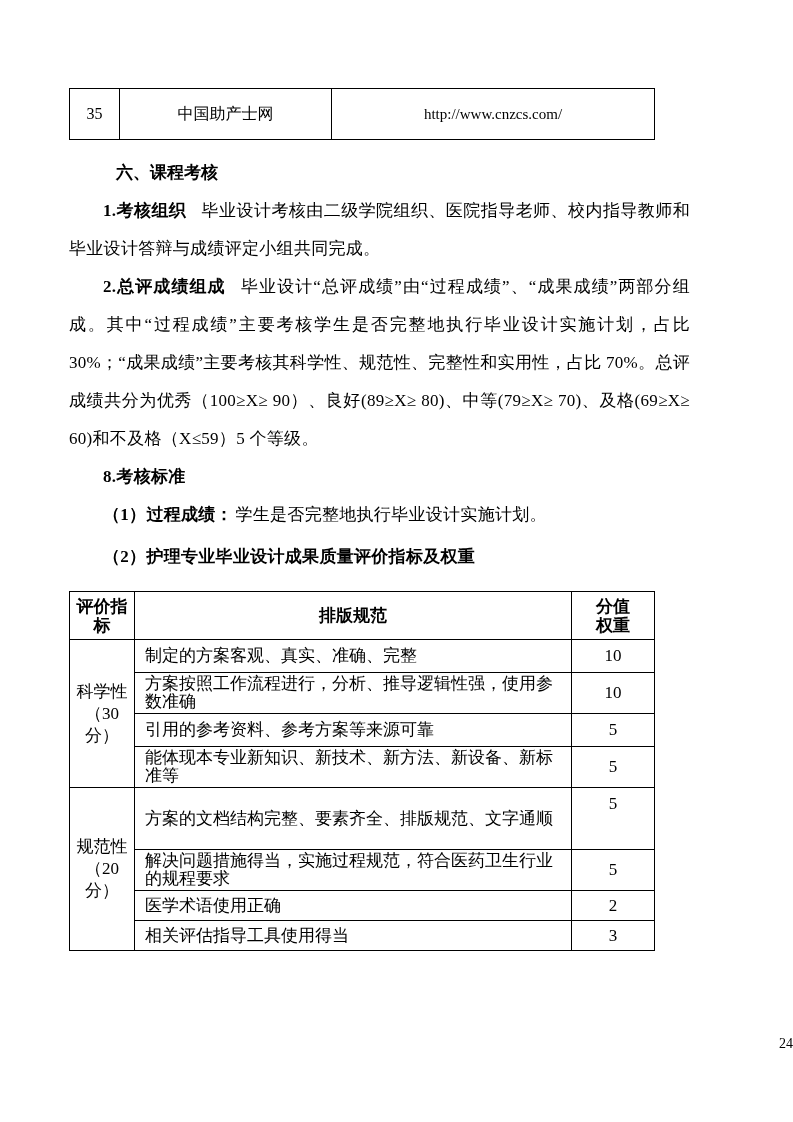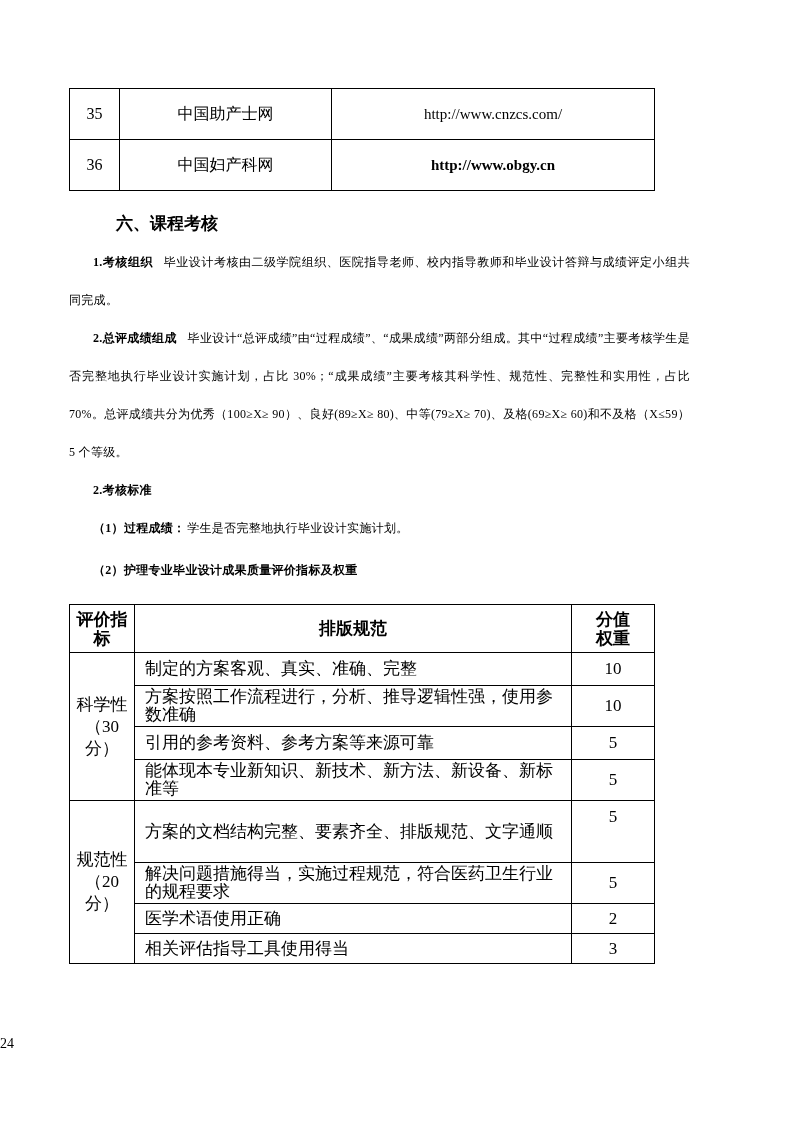--- a/index.html
+++ b/index.html
@@ -32,21 +32,21 @@
   .links-table .c-url { width:323px; font-size:15px; }
   .links-table tr.bold-url .c-url { font-weight:bold; }
 
   
   .section-heading {
     font-size:17px; font-weight:bold;
     line-height:38px;
     margin:14px 0 0 47px;
   }
   .para {
-    font-size:12px;
+    font-size:17px;
     line-height:38px;
     text-align:justify;
     text-indent:2em;
     letter-spacing:0.3px;
   }
   .para .lead { font-weight:bold; margin-right:0.9em; }
   .para .lead.no-gap { margin-right:0.15em; }
   .para.bold-all { font-weight:bold; }
   .para.pre-table { margin-top:4px; }
 
@@ -71,51 +71,46 @@
   .eval-table td.score { text-align:center; }
   .eval-table tr.r-norm td { height:33px; }
   .eval-table tr.r-tall td { height:62px; }
   .eval-table tr.r-tall td.score { vertical-align:top; padding-top:6px; }
   .eval-table tr.r-short td { height:30px; }
 
   
   .page-number {
     position:absolute;
     top:1036px; left:0; right:0;
-    text-align:left;
+    text-align:right;
     font-size:14px;
   }
 </style>
 </head>
 <body>
 
 <div class="page">
 
   <table class="links-table">
     <tbody>
       <tr>
         <td class="c-num">35</td>
         <td class="c-name">中国助产士网</td>
         <td class="c-url">http://www.cnzcs.com/</td>
       </tr>
-      <tr class="bold-url">
-        <td class="c-num">36</td>
-        <td class="c-name">中国妇产科网</td>
-        <td class="c-url">http://www.obgy.cn</td>
-      </tr>
     </tbody>
   </table>
 
   <h2 class="section-heading">六、课程考核</h2>
 
   <p class="para"><b class="lead">1.考核组织</b><span>毕业设计考核由二级学院组织、医院指导老师、校内指导教师和毕业设计答辩与成绩评定小组共同完成。</span></p>
 
   <p class="para"><b class="lead">2.总评成绩组成</b><span>毕业设计“总评成绩”由“过程成绩”、“成果成绩”两部分组成。其中“过程成绩”主要考核学生是否完整地执行毕业设计实施计划，占比 30%；“成果成绩”主要考核其科学性、规范性、完整性和实用性，占比 70%。总评成绩共分为优秀（100≥X≥ 90）、良好(89≥X≥ 80)、中等(79≥X≥ 70)、及格(69≥X≥ 60)和不及格（X≤59）5 个等级。</span></p>
 
-  <p class="para"><b class="lead">2.考核标准</b></p>
+  <p class="para"><b class="lead">8.考核标准</b></p>
 
   <p class="para"><b class="lead no-gap">（1）过程成绩：</b><span>学生是否完整地执行毕业设计实施计划。</span></p>
 
   <p class="para bold-all pre-table"><span>（2）护理专业毕业设计成果质量评价指标及权重</span></p>
 
   <table class="eval-table">
     <colgroup>
       <col class="col-ind">
         <col class="col-crit">
         <col class="col-score">

